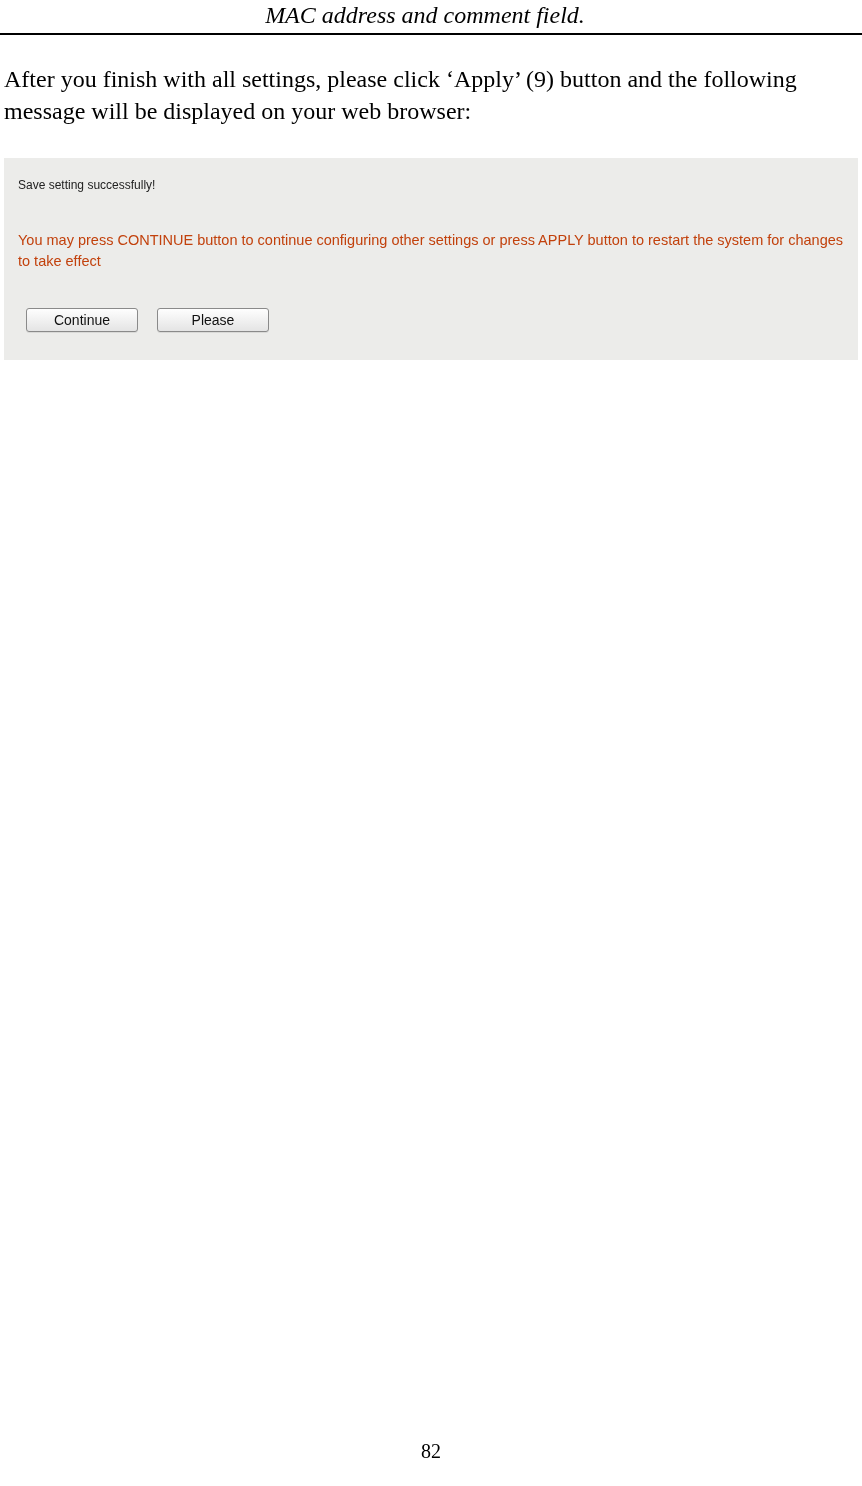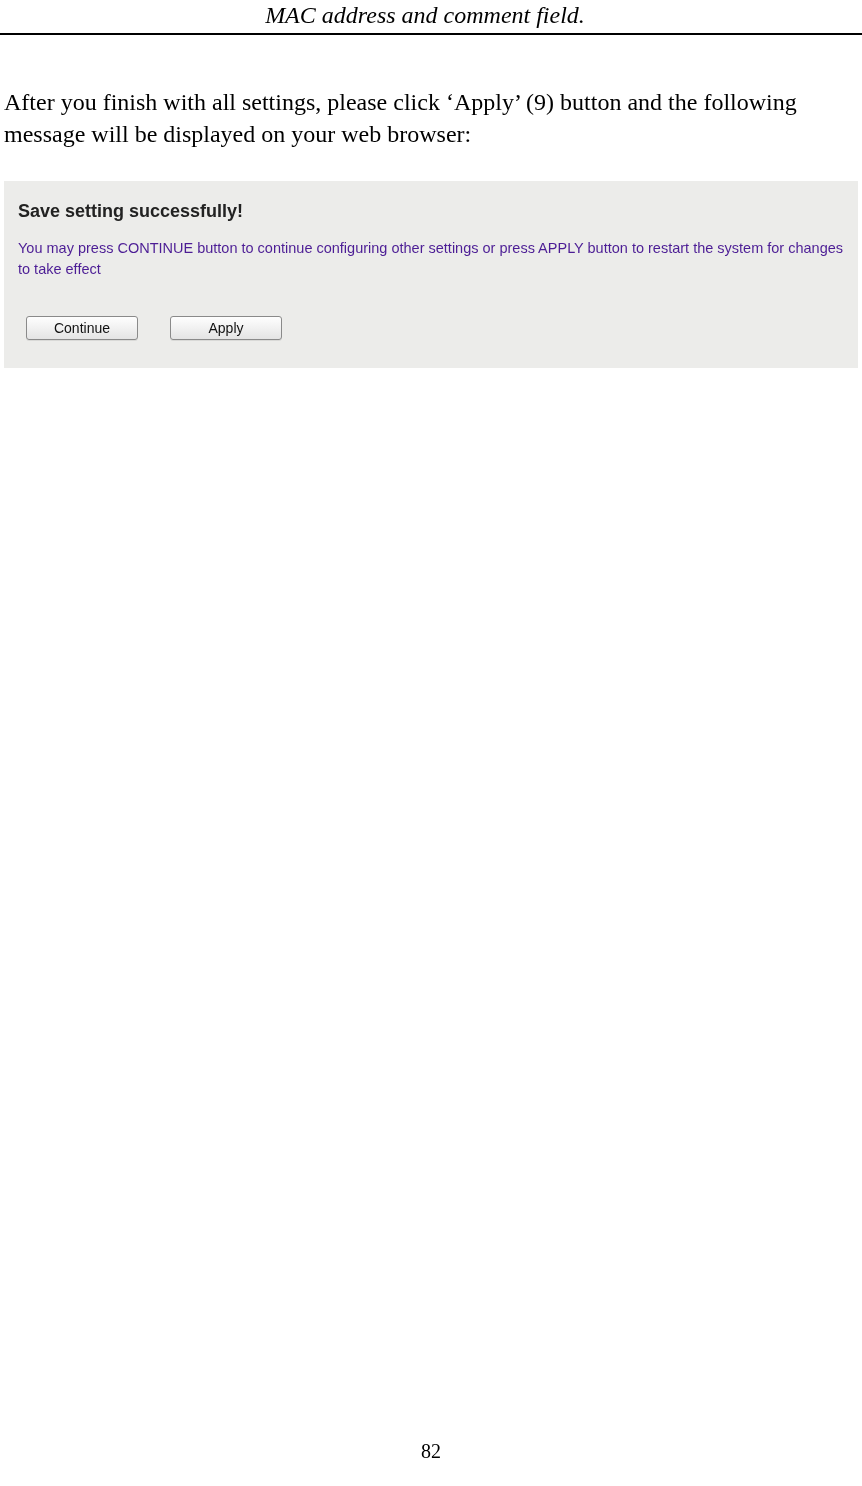--- a/index.html
+++ b/index.html
@@ -15,46 +15,46 @@
       text-align: center;
       font-style: italic;
       font-size: 24px;
       border-bottom: 2px solid #000;
       padding: 2px 12px 4px 0;
       margin: 0;
     }
     .body-text {
       padding: 0 13px 0 4px;
       line-height: 1.35;
-      margin-top: 51px;
+      margin-top: 28px;
     }
     .body-text p {
       margin: 0 0 30px 0;
     }
     .screenshot-box {
       background: #ececea;
       margin: 10px 4px 0 4px;
       padding: 20px 14px 28px 14px;
       font-family: Arial, Helvetica, sans-serif;
     }
     .screenshot-title {
-      font-size: 18px;
-      font-weight: bold;
+      font-size: 12px;
+      font-weight: normal;
       color: #222;
-      margin-bottom: 16px;
+      margin-bottom: 38px;
     }
     .screenshot-desc {
       font-size: 14.5px;
-      color: #4c1d95;
+      color: #c2410c;
       line-height: 1.45;
       margin-bottom: 36px;
     }
     .btn-row {
       display: flex;
-      gap: 32px;
+      gap: 19px;
       padding-left: 8px;
     }
     .ui-button {
       font-family: Arial, Helvetica, sans-serif;
       font-size: 14px;
       padding: 3px 0;
       width: 112px;
       text-align: center;
       background: linear-gradient(#fefefe, #e4e4e4);
       border: 1px solid #8a8a8a;
@@ -83,21 +83,21 @@
 
 <div class="body-text">
   <p>After you finish with all settings, please click ‘Apply’ (9) button and the following message will be displayed on your web browser:</p>
 </div>
 
 <div class="screenshot-box">
   <div class="screenshot-title">Save setting successfully!</div>
   <div class="screenshot-desc">You may press CONTINUE button to continue configuring other settings or press APPLY button to restart the system for changes to take effect</div>
   <div class="btn-row">
     <button class="ui-button">Continue</button>
-    <button class="ui-button">Apply</button>
+    <button class="ui-button">Please</button>
   </div>
 </div>
 
 <div class="spacer-after-box"></div>
 
 <div class="body-text">
 </div>
 
 <div class="page-number">82</div>
 

